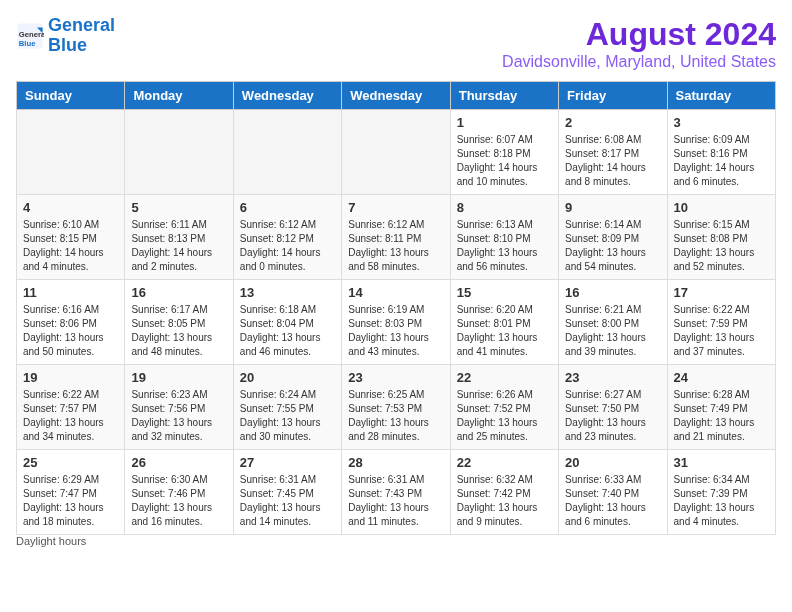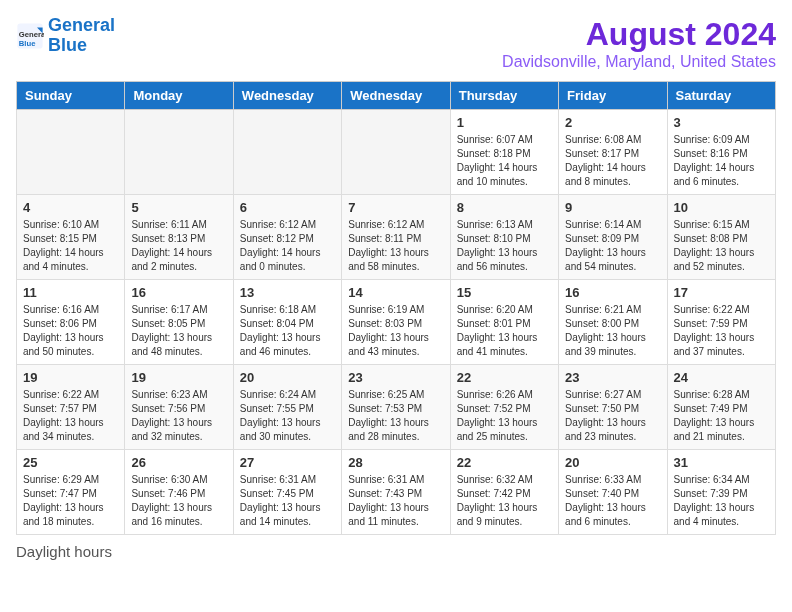--- a/index.html
+++ b/index.html
@@ -81,22 +81,22 @@
     }
     .day-info {
       font-size: 10px;
       line-height: 1.4;
       color: #333;
     }
     .empty-cell {
       background: #f5f5f5 !important;
     }
     .footer-note {
-      margin-top: 8px;
-      font-size: 15px;
+      margin-top: 0;
+      font-size: 11px;
       color: #555;
     }
   </style>
 </head>
 <body>
 
 <div class="header-area">
   <div class="logo">
     <svg class="logo-icon" viewBox="0 0 40 40">
       <rect x="2" y="2" width="36" height="36" rx="4" fill="#f0f4ff"></rect>

